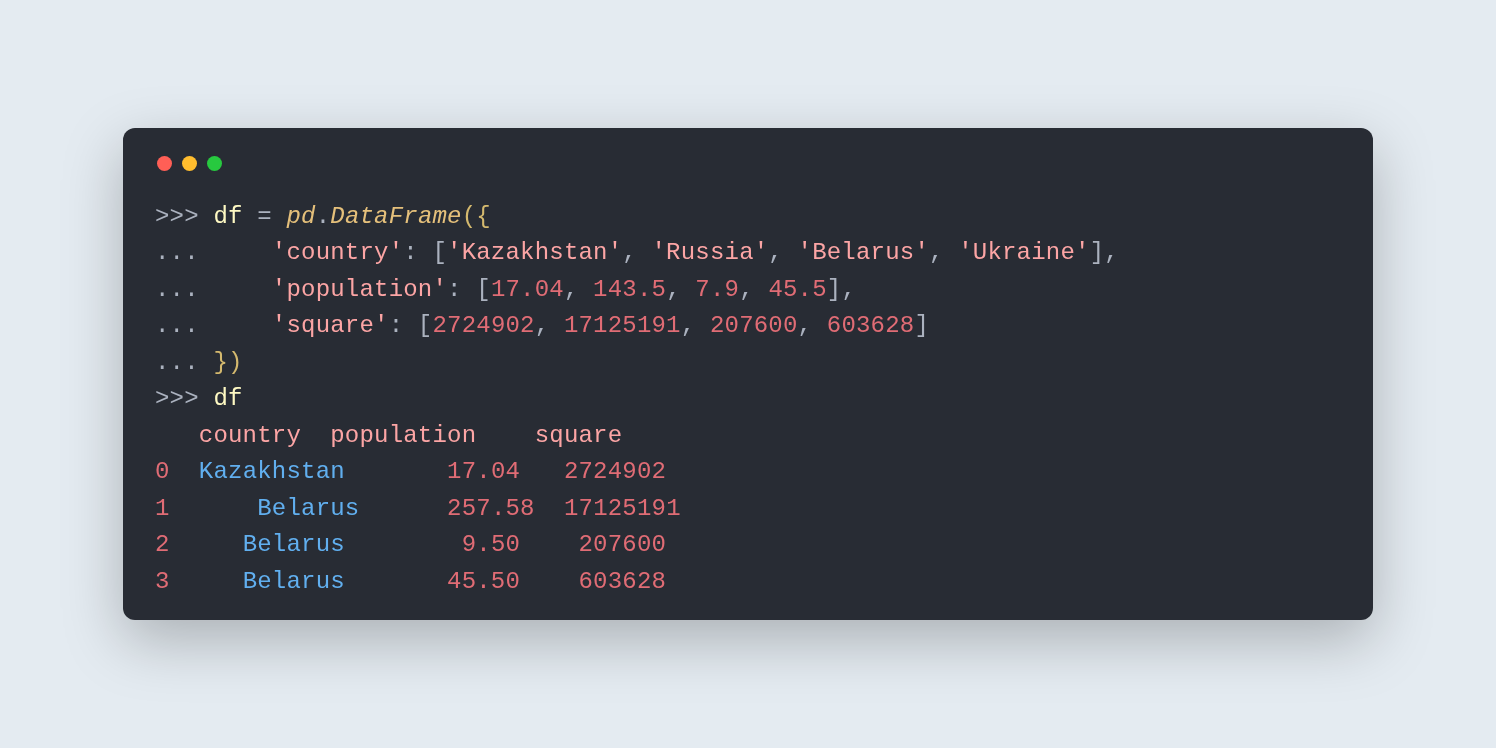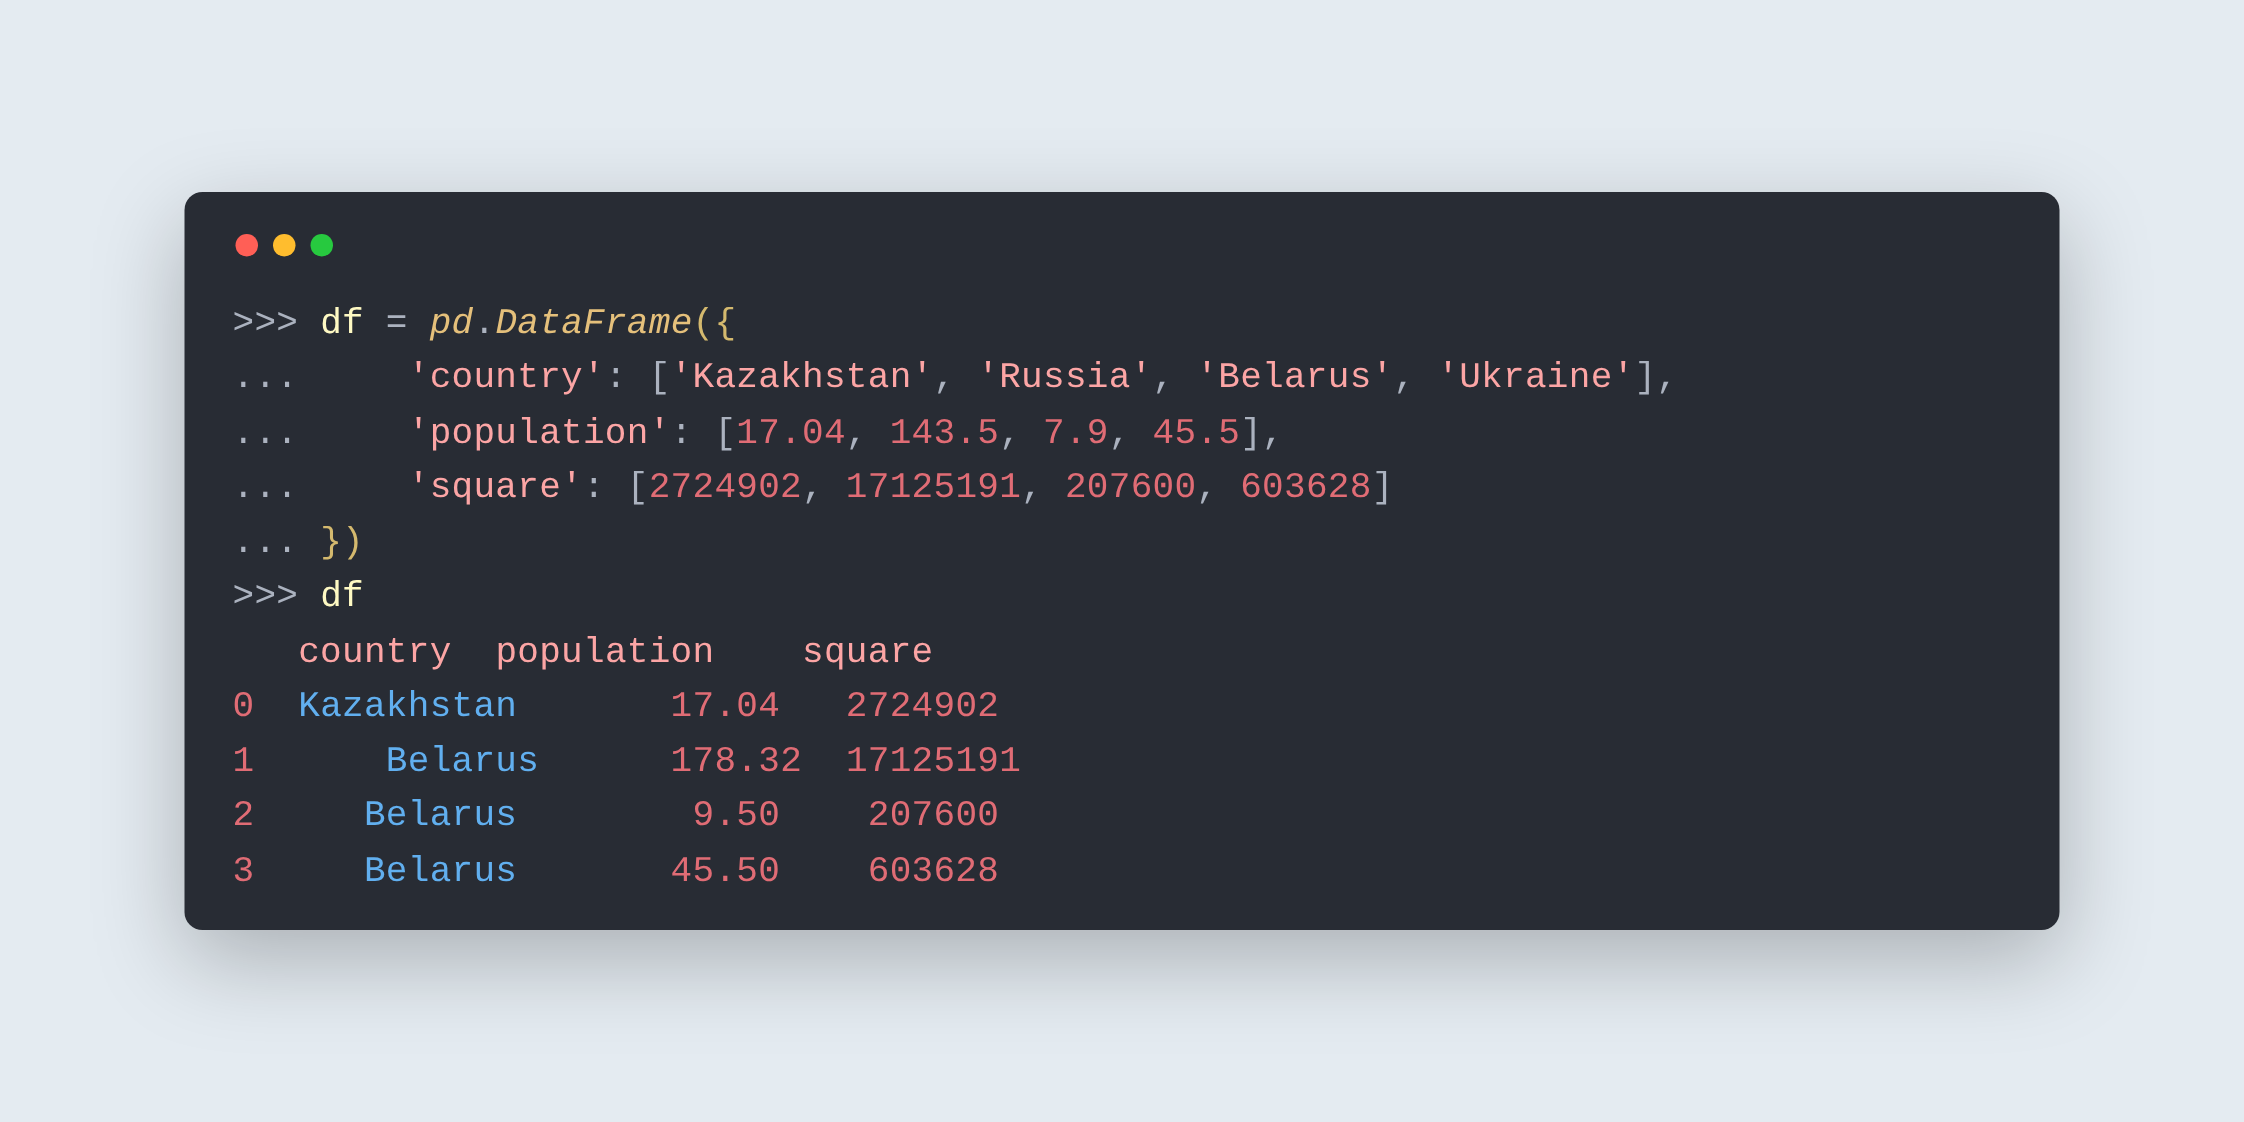--- a/index.html
+++ b/index.html
@@ -64,16 +64,16 @@
     <div class="light green"></div>
   </div>
   <div class="code"><span><span class="tok-prompt">&gt;&gt;&gt; </span><span class="tok-var">df</span><span class="tok-op"> = </span><span class="tok-ident">pd</span><span class="tok-dot">.</span><span class="tok-ident">DataFrame</span><span class="tok-paren">({</span></span>
 <span><span class="tok-prompt">...     </span><span class="tok-str">'country'</span><span class="tok-punct">: [</span><span class="tok-str">'Kazakhstan'</span><span class="tok-punct">, </span><span class="tok-str">'Russia'</span><span class="tok-punct">, </span><span class="tok-str">'Belarus'</span><span class="tok-punct">, </span><span class="tok-str">'Ukraine'</span><span class="tok-punct">],</span></span>
 <span><span class="tok-prompt">...     </span><span class="tok-str">'population'</span><span class="tok-punct">: [</span><span class="tok-num">17.04</span><span class="tok-punct">, </span><span class="tok-num">143.5</span><span class="tok-punct">, </span><span class="tok-num">7.9</span><span class="tok-punct">, </span><span class="tok-num">45.5</span><span class="tok-punct">],</span></span>
 <span><span class="tok-prompt">...     </span><span class="tok-str">'square'</span><span class="tok-punct">: [</span><span class="tok-num">2724902</span><span class="tok-punct">, </span><span class="tok-num">17125191</span><span class="tok-punct">, </span><span class="tok-num">207600</span><span class="tok-punct">, </span><span class="tok-num">603628</span><span class="tok-punct">]</span></span>
 <span><span class="tok-prompt">... </span><span class="tok-paren">})</span></span>
 <span><span class="tok-prompt">&gt;&gt;&gt; </span><span class="tok-var">df</span></span>
 <span><span>   </span><span class="tok-header">country</span><span>  </span><span class="tok-header">population</span><span>    </span><span class="tok-header">square</span></span>
 <span><span class="tok-idx">0</span><span>  </span><span class="tok-cell-str">Kazakhstan</span><span>       </span><span class="tok-cell-num">17.04</span><span>   </span><span class="tok-cell-num">2724902</span></span>
-<span><span class="tok-idx">1</span><span>      </span><span class="tok-cell-str">Belarus</span><span>      </span><span class="tok-cell-num">178.32</span><span>  </span><span class="tok-cell-num">17125191</span></span>
+<span><span class="tok-idx">1</span><span>      </span><span class="tok-cell-str">Belarus</span><span>      </span><span class="tok-cell-num">257.58</span><span>  </span><span class="tok-cell-num">17125191</span></span>
 <span><span class="tok-idx">2</span><span>     </span><span class="tok-cell-str">Belarus</span><span>        </span><span class="tok-cell-num">9.50</span><span>    </span><span class="tok-cell-num">207600</span></span>
 <span><span class="tok-idx">3</span><span>     </span><span class="tok-cell-str">Belarus</span><span>       </span><span class="tok-cell-num">45.50</span><span>    </span><span class="tok-cell-num">603628</span></span></div>
 </div>
 
 </body></html>

